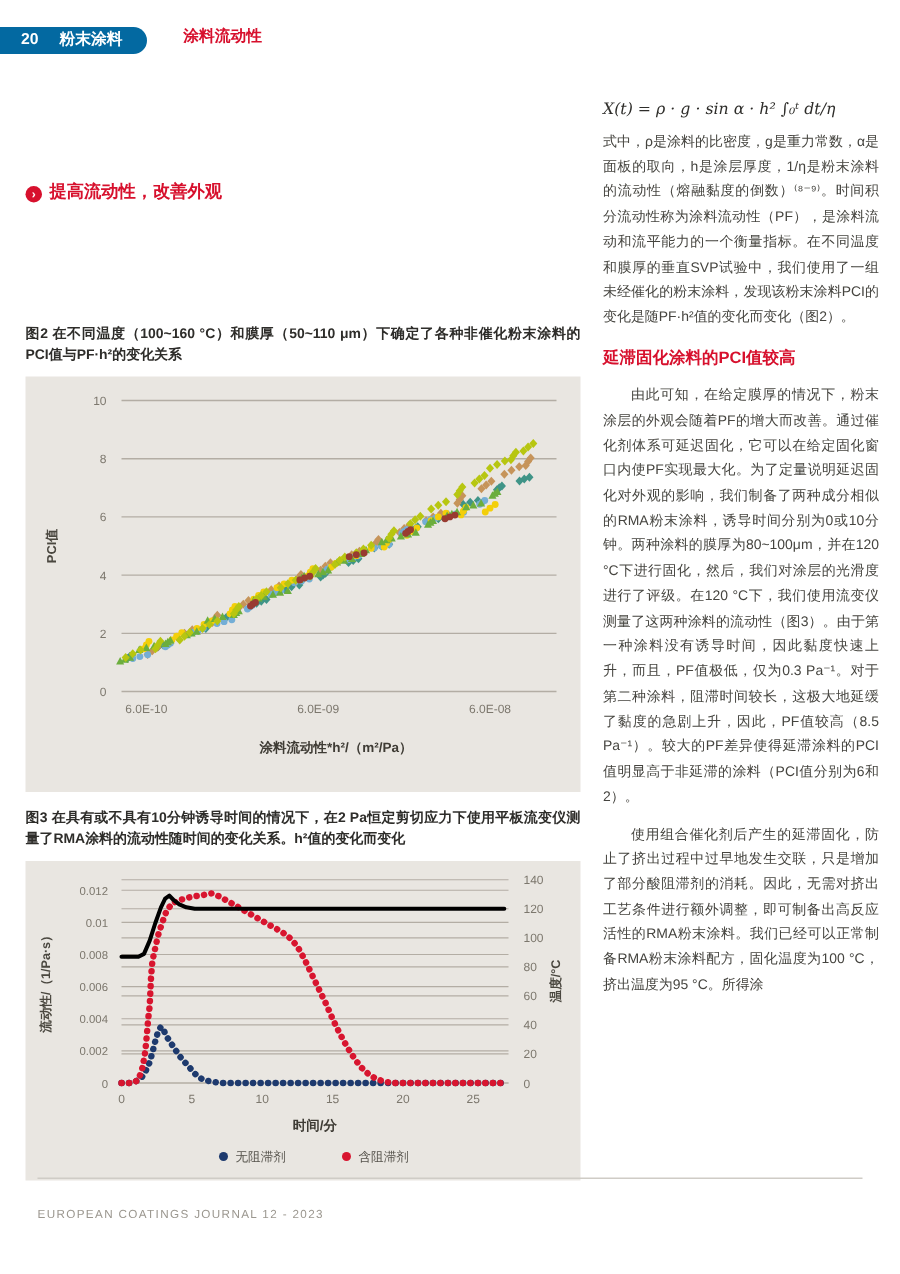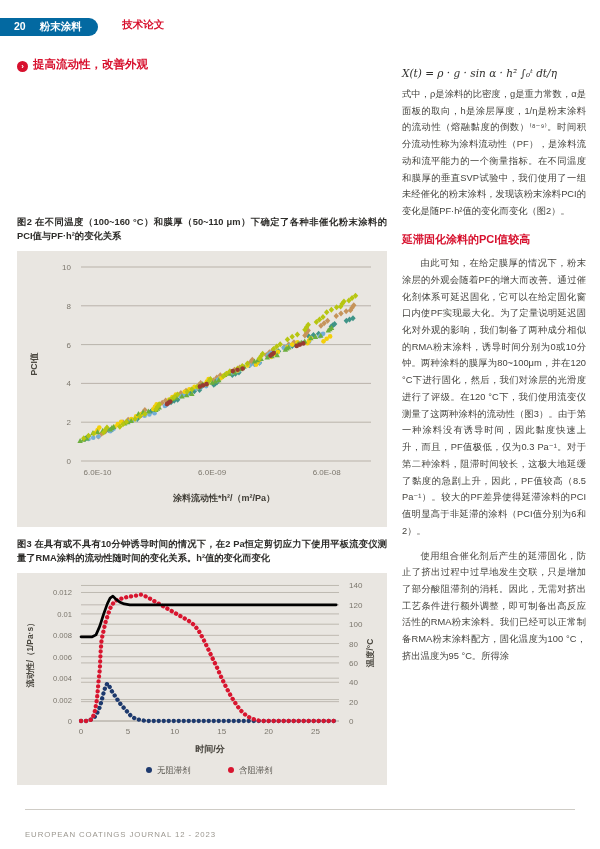--- a/index.html
+++ b/index.html
@@ -7,51 +7,51 @@
         font-family:"Liberation Sans","DejaVu Sans",sans-serif;color:#3b3b38;}
   
   .hdr{position:absolute;top:16px;left:0;height:20px;}
   .pill{display:inline-block;background:#0369a1;color:#ffffff;border-radius:0 10px 10px 0;
         padding:3px 16px 4px 14px;font-weight:bold;font-size:10.5px;line-height:1;}
   .pill .num{margin-right:14px;}
   .cat{color:#d7102d;font-weight:bold;font-size:10.5px;margin-left:20px;vertical-align:2px;}
   
   .content{position:absolute;top:57px;left:17px;width:568px;}
   .leftblock{position:absolute;left:0;top:0;width:370px;}
-  .twocols{display:flex;gap:13px;min-height:152px;}
+  .twocols{display:flex;gap:13px;min-height:152px;align-items:center;}
   .col{width:178px;font-size:9.3px;line-height:1.86;text-align:justify;color:#45443f;}
   .colright{position:absolute;left:385px;top:0;width:184px;font-size:9.3px;line-height:1.8;
             text-align:justify;color:#45443f;}
   p{margin:0;}
   .indent{text-indent:2em;}
   .redhead{color:#d7102d;font-size:11.5px;font-weight:bold;margin:0 0 9px 0;line-height:1.3;}
   .bullet{display:inline-block;width:11px;height:11px;border-radius:50%;background:#d7102d;
           color:#fff;font-size:8px;line-height:11px;text-align:center;font-weight:bold;
           margin-right:5px;vertical-align:-1px;}
   .redhead2{color:#d7102d;font-size:11px;font-weight:bold;margin:12px 0 9px 0;line-height:1.3;}
   .caption{font-weight:bold;font-size:9.3px;line-height:1.55;margin:10px 0 7px 0;color:#2e2d2a;
            width:370px;text-align:justify;}
   .caption:first-of-type{margin-top:6px;}
   .chartbox{margin:0;background:#e9e6e1;width:370px;}
   .formula{font-family:"DejaVu Serif","Liberation Serif",serif;font-style:italic;
            font-size:10.5px;margin:7px 0 3px 0;color:#2e2d2a;}
   .gap8{height:8px;}
   
-  .ftr{position:absolute;left:25px;bottom:8px;width:550px;}
+  .ftr{position:absolute;left:25px;bottom:32px;width:550px;}
   .rule{border-top:1px solid #cfccc6;margin-bottom:13px;}
   .ftr span{font-size:7.8px;color:#9b978f;letter-spacing:0.9px;}
 </style>
 </head>
 <body>
 
 <div class="page">
 
   <div class="hdr">
     <span class="pill"><span class="num">20</span><span>粉末涂料</span></span>
-    <span class="cat">技术论文</span>
+    <span class="cat">涂料流动性</span>
   </div>
 
   <div class="content">
     <div class="leftblock">
       <div class="twocols">
         <div class="col">
           <h2 class="redhead"><span class="bullet">›</span><span>提高流动性，改善外观</span></h2>
         </div>
       </div>
       <p class="caption">图2 在不同温度（100~160 °C）和膜厚（50~110 μm）下确定了各种非催化粉末涂料的PCI值与PF·h²的变化关系</p>

